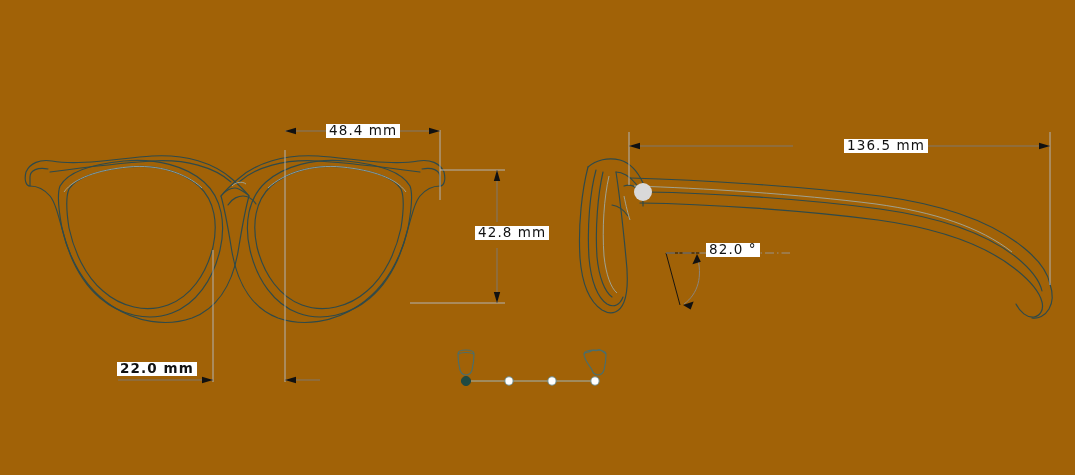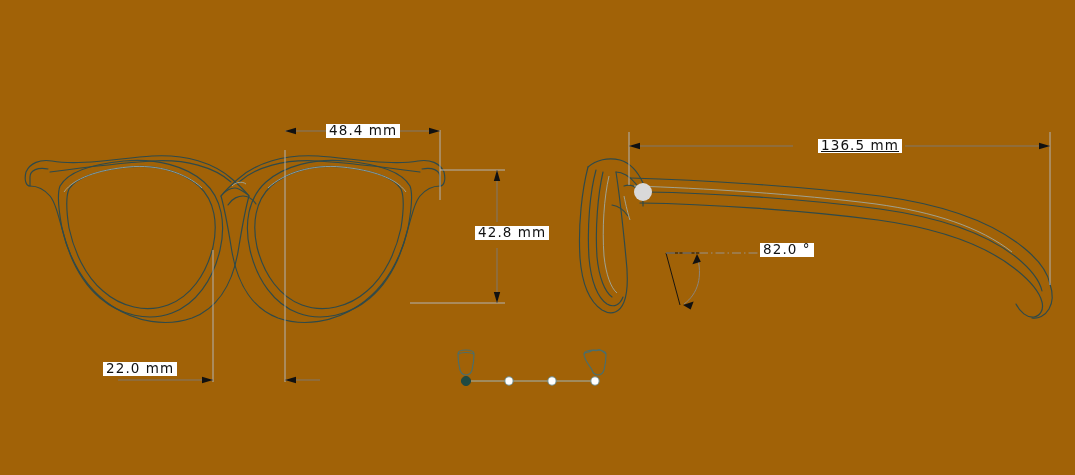--- a/index.html
+++ b/index.html
@@ -294,19 +294,19 @@
       <circle cx="552" cy="381" r="4.2" fill="#ffffff" stroke="#6e8a89" stroke-width="1.1"></circle>
       <circle cx="595" cy="381" r="4.2" fill="#ffffff" stroke="#6e8a89" stroke-width="1.1"></circle>
     </g>
 
   </svg>
 
   <div class="dim-text" style="left:326px; top:124px;">48.4 mm</div>
 
   <div class="dim-text" style="left:475px; top:226px;text-align:center;">42.8 mm</div>
 
-  <div class="dim-text" style="left:103px; top:362px;">22.0 mm</div>
-
-  <div class="dim-text" style="left:818px; top:139px;text-decoration:underline;">136.5 mm</div>
-
-  <div class="dim-text" style="left:760px; top:243px;">82.0 °</div>
+  <div class="dim-text" style="left:117px; top:362px;font-weight:bold;">22.0 mm</div>
+
+  <div class="dim-text" style="left:844px; top:139px;">136.5 mm</div>
+
+  <div class="dim-text" style="left:706px; top:243px;">82.0 °</div>
 
 </div>
 
 </body></html>

